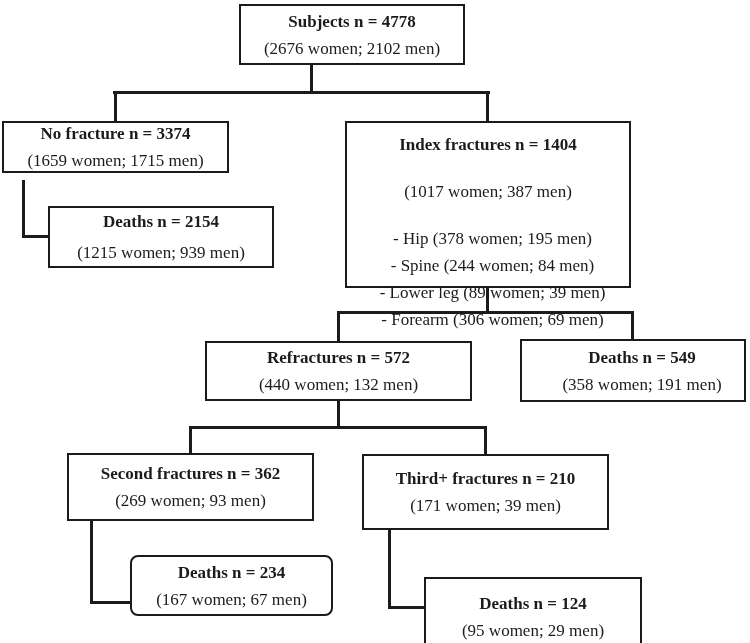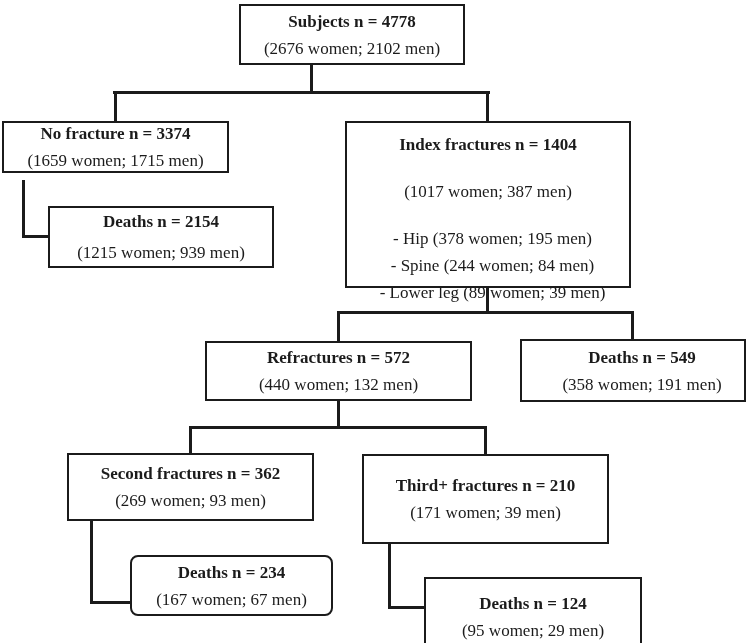--- a/index.html
+++ b/index.html
@@ -100,39 +100,40 @@
     <div class="sub">(1215 women; 939 men)</div>
   </div>
 
   <div class="box tall" style="left:345px; top:121px; width:286px; height:167px;">
     <div class="title">Index fractures n = 1404</div>
     <div class="sub">(1017 women; 387 men)</div>
     <div class="items">
       <div class="item">- Hip (378 women; 195 men)</div>
       <div class="item">- Spine (244 women; 84 men)</div>
       <div class="item">- Lower leg (89 women; 39 men)</div>
+      <div class="item">- Forearm (306 women; 69 men)</div>
     </div>
   </div>
 
   <div class="box" style="left:205px; top:341px; width:267px; height:60px;">
     <div class="title">Refractures n = 572</div>
     <div class="sub">(440 women; 132 men)</div>
   </div>
 
   <div class="box" style="left:520px; top:339px; width:226px; height:63px;padding-left:18px;">
     <div class="title">Deaths n = 549</div>
     <div class="sub">(358 women; 191 men)</div>
   </div>
 
   <div class="box" style="left:67px; top:453px; width:247px; height:68px;">
     <div class="title">Second fractures n = 362</div>
     <div class="sub">(269 women; 93 men)</div>
   </div>
 
-  <div class="box" style="left:362px; top:454px; width:247px; height:90px;">
+  <div class="box" style="left:362px; top:454px; width:247px; height:76px;">
     <div class="title">Third+ fractures n = 210</div>
     <div class="sub">(171 women; 39 men)</div>
   </div>
 
   <div class="box" style="left:130px; top:555px; width:203px; height:61px;border-radius:8px;">
     <div class="title">Deaths n = 234</div>
     <div class="sub">(167 women; 67 men)</div>
   </div>
 
   <div class="box" style="left:424px; top:577px; width:218px; height:79px;">

